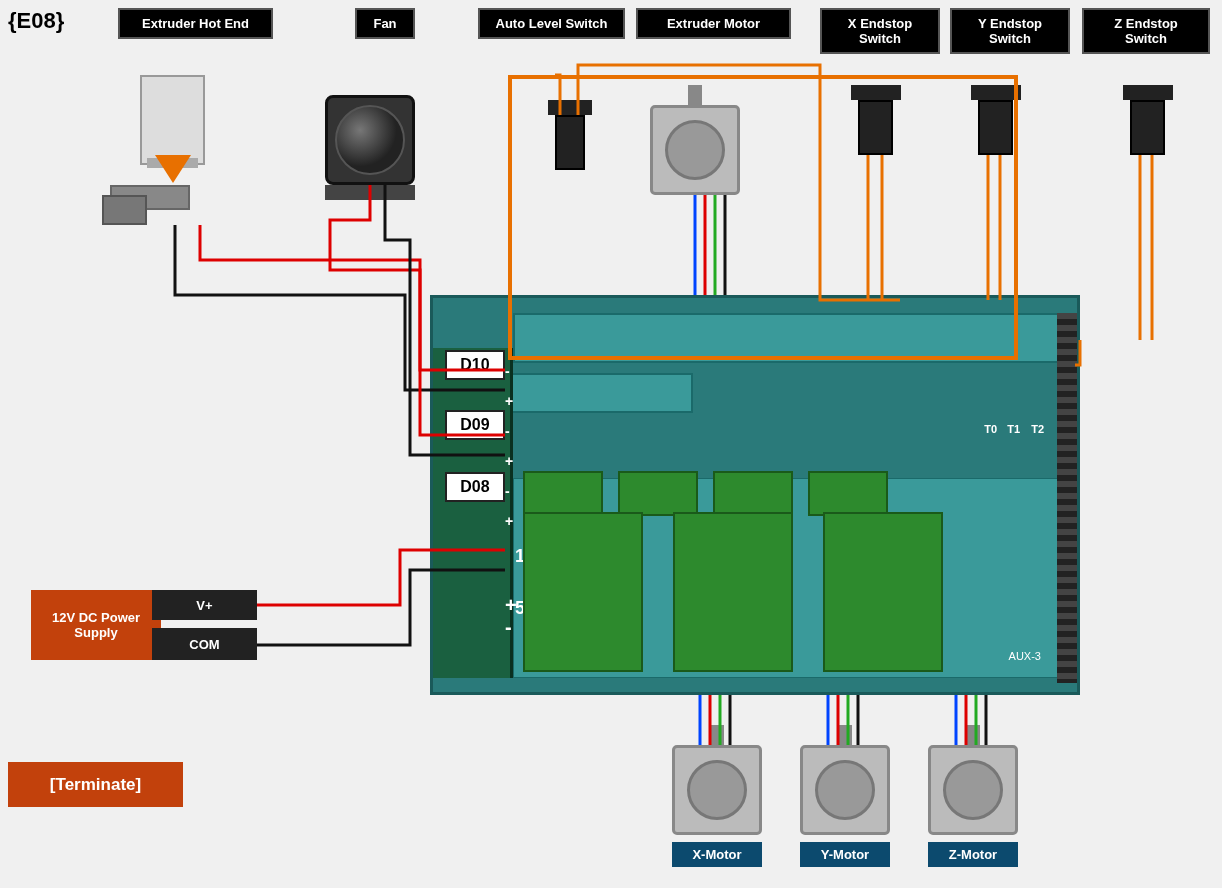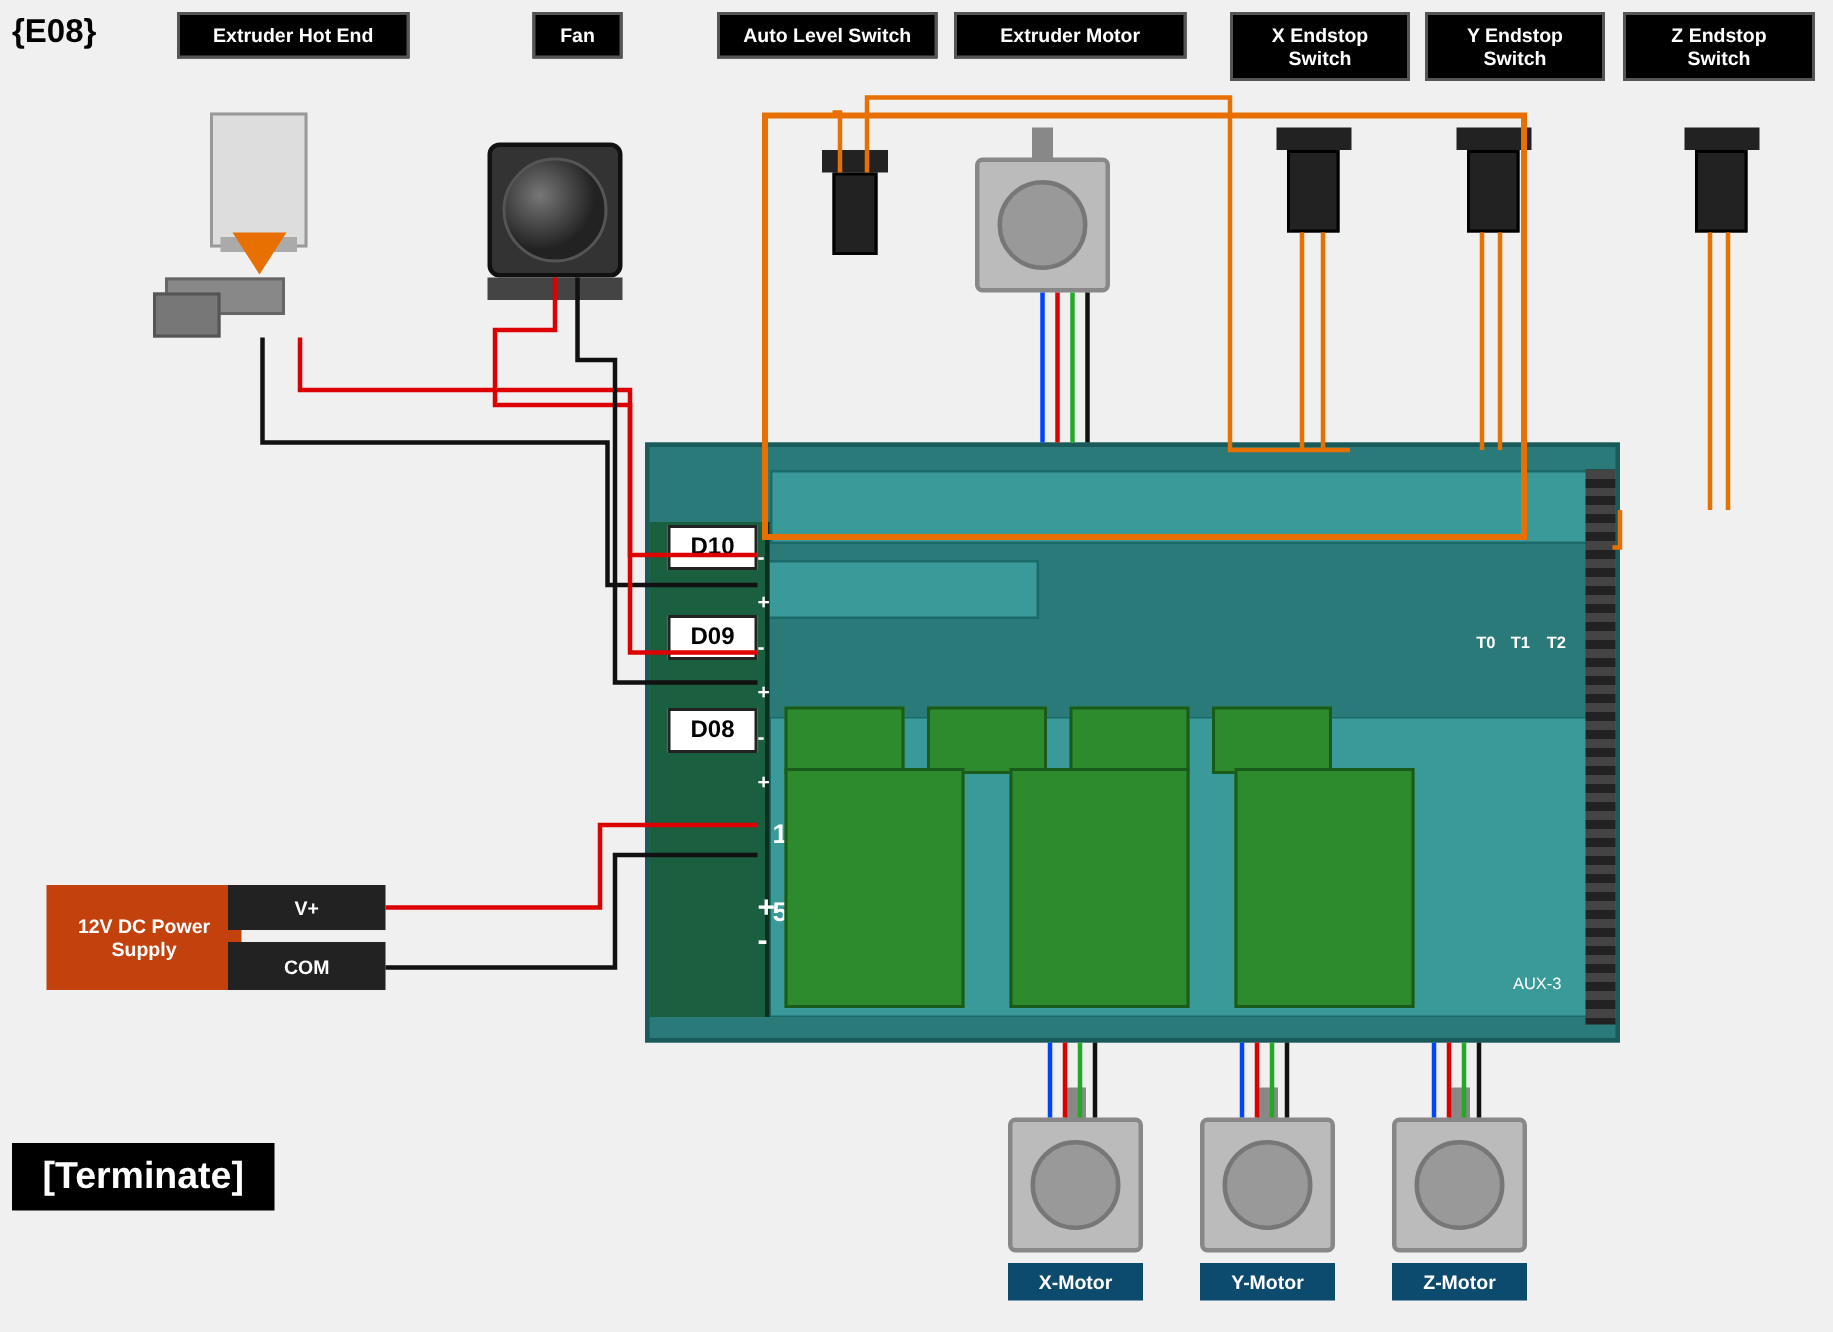--- a/index.html
+++ b/index.html
@@ -180,23 +180,23 @@
       padding: 4px 8px;
     }
 
     
     .terminate-box {
       position: absolute;
       left: 8px;
       top: 762px;
       width: 175px;
       height: 45px;
-      background: #000000;
-      color: #fff;
-      font-size: 25px;
+      background: #c2410c;
+      color: #fff;
+      font-size: 17px;
       font-weight: bold;
       display: flex;
       align-items: center;
       justify-content: center;
     }
 
     .terminate-desc {
       position: absolute;
       left: 8px;
       top: 815px;

